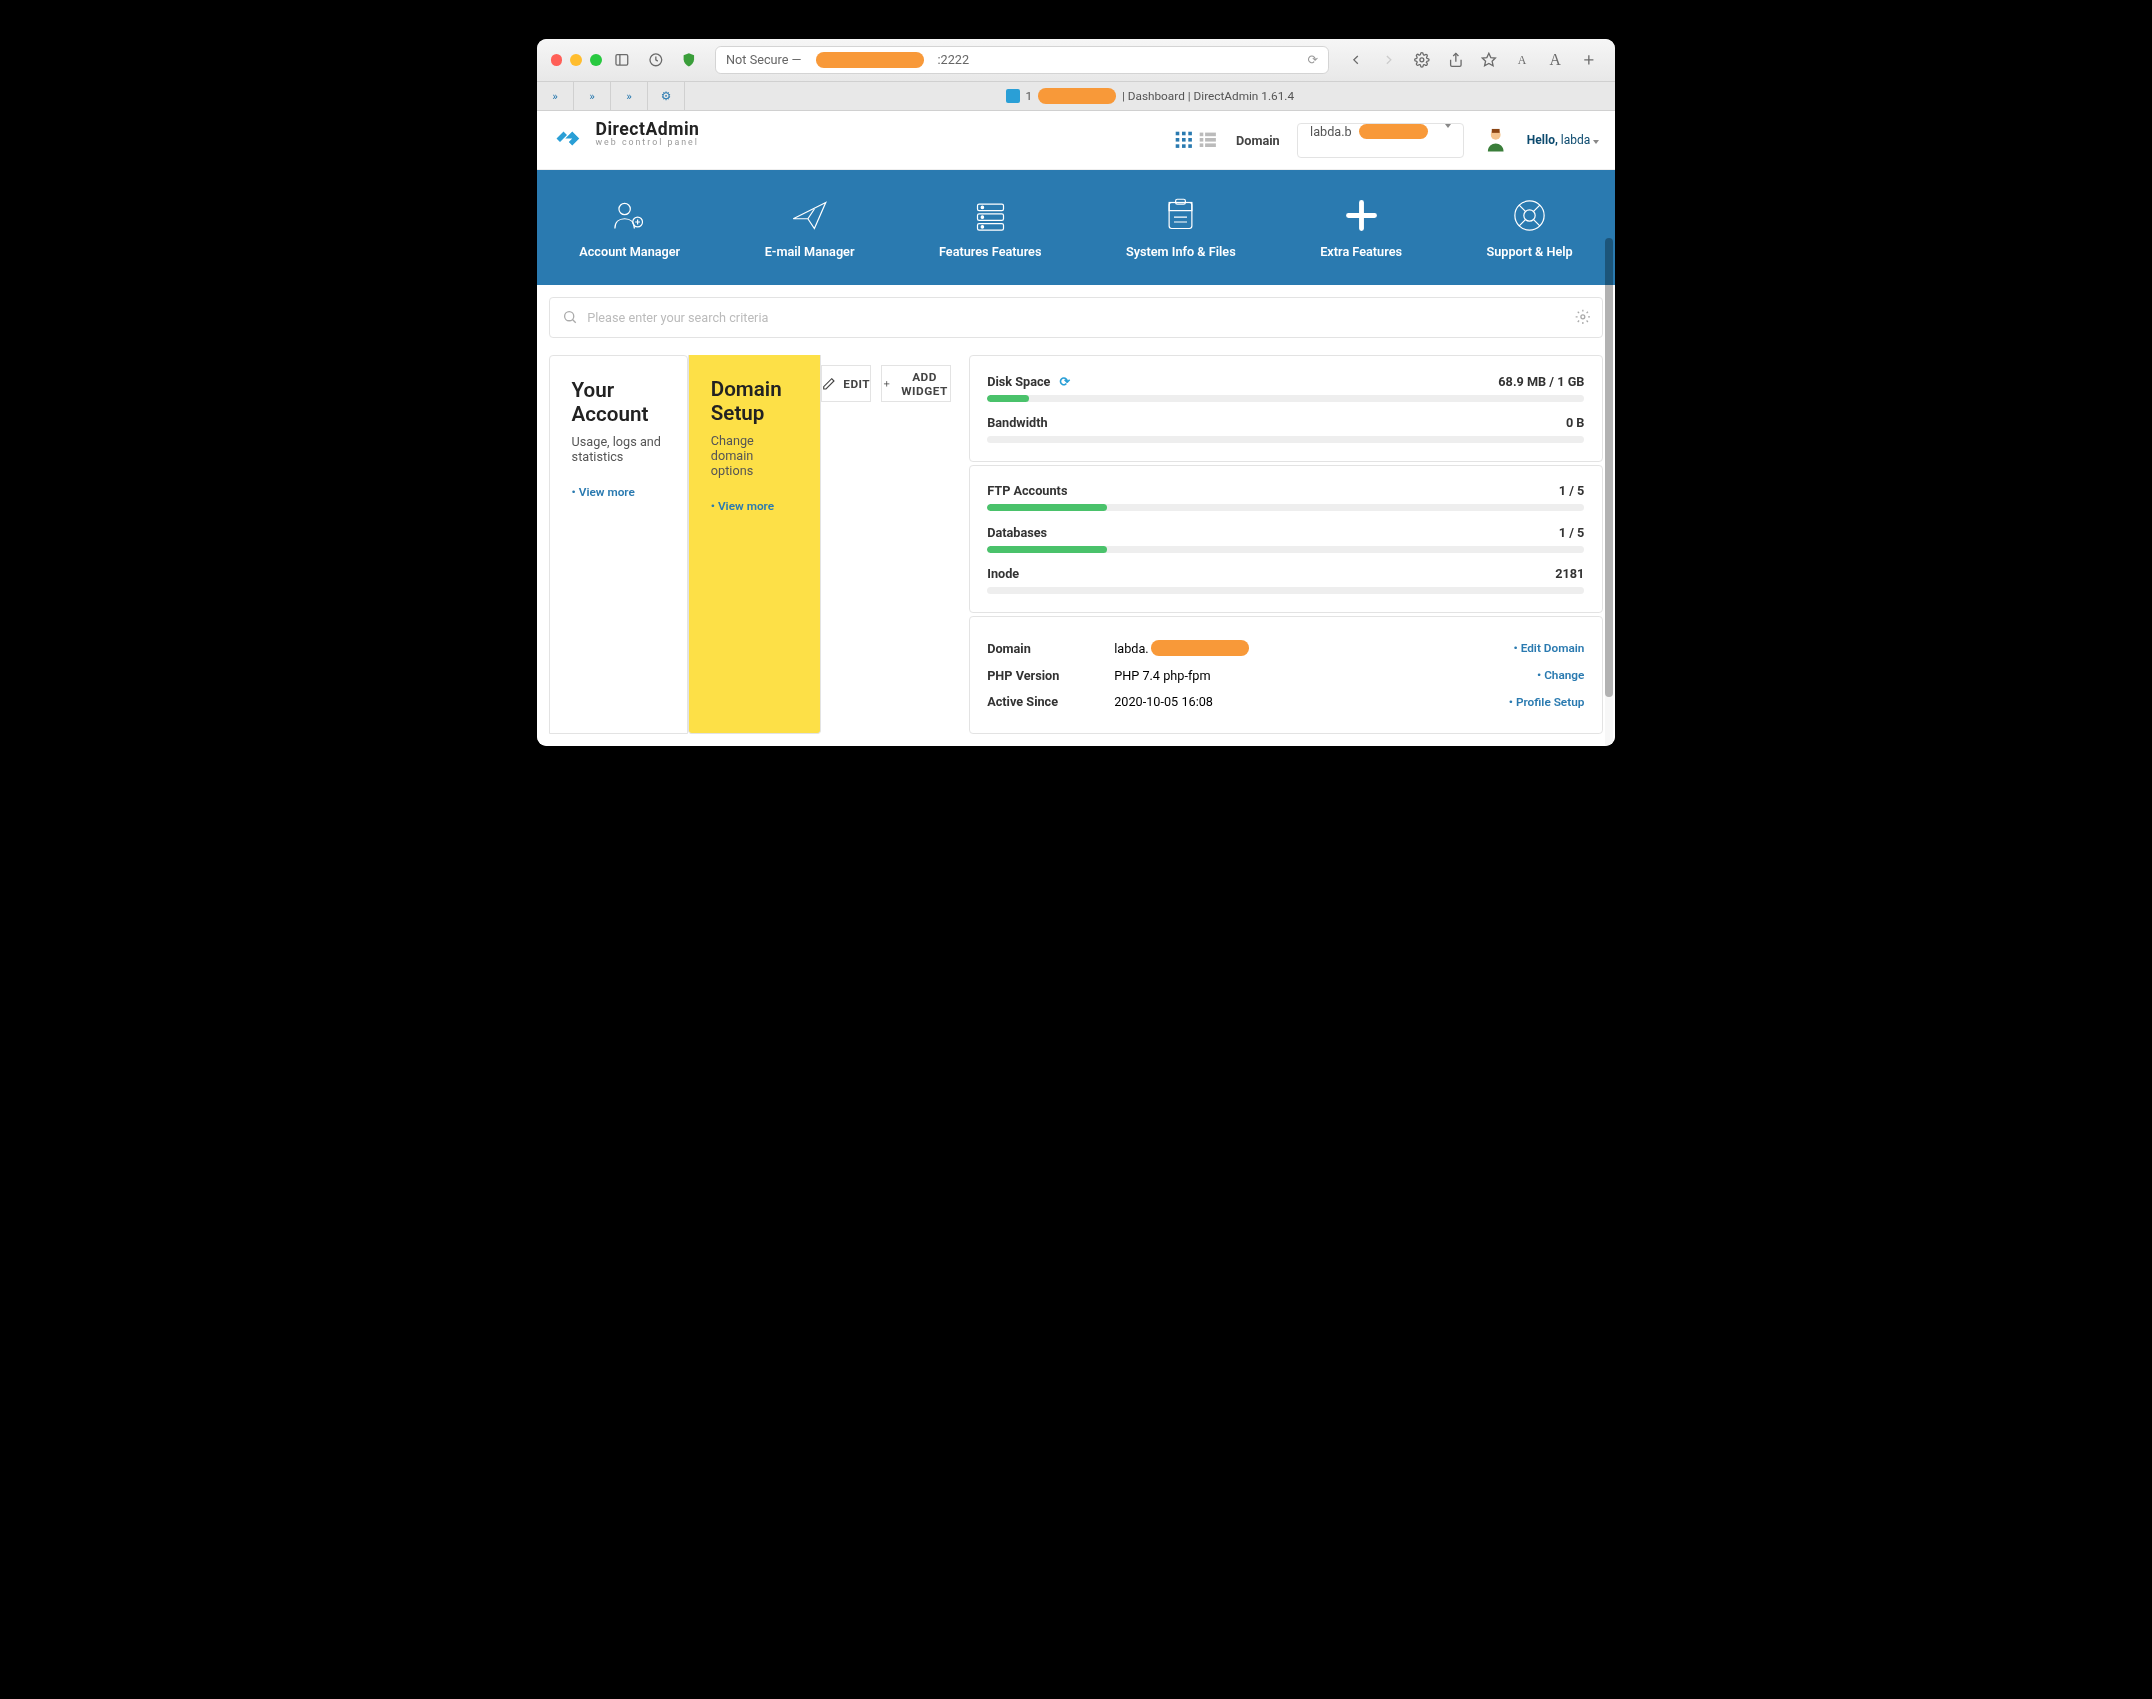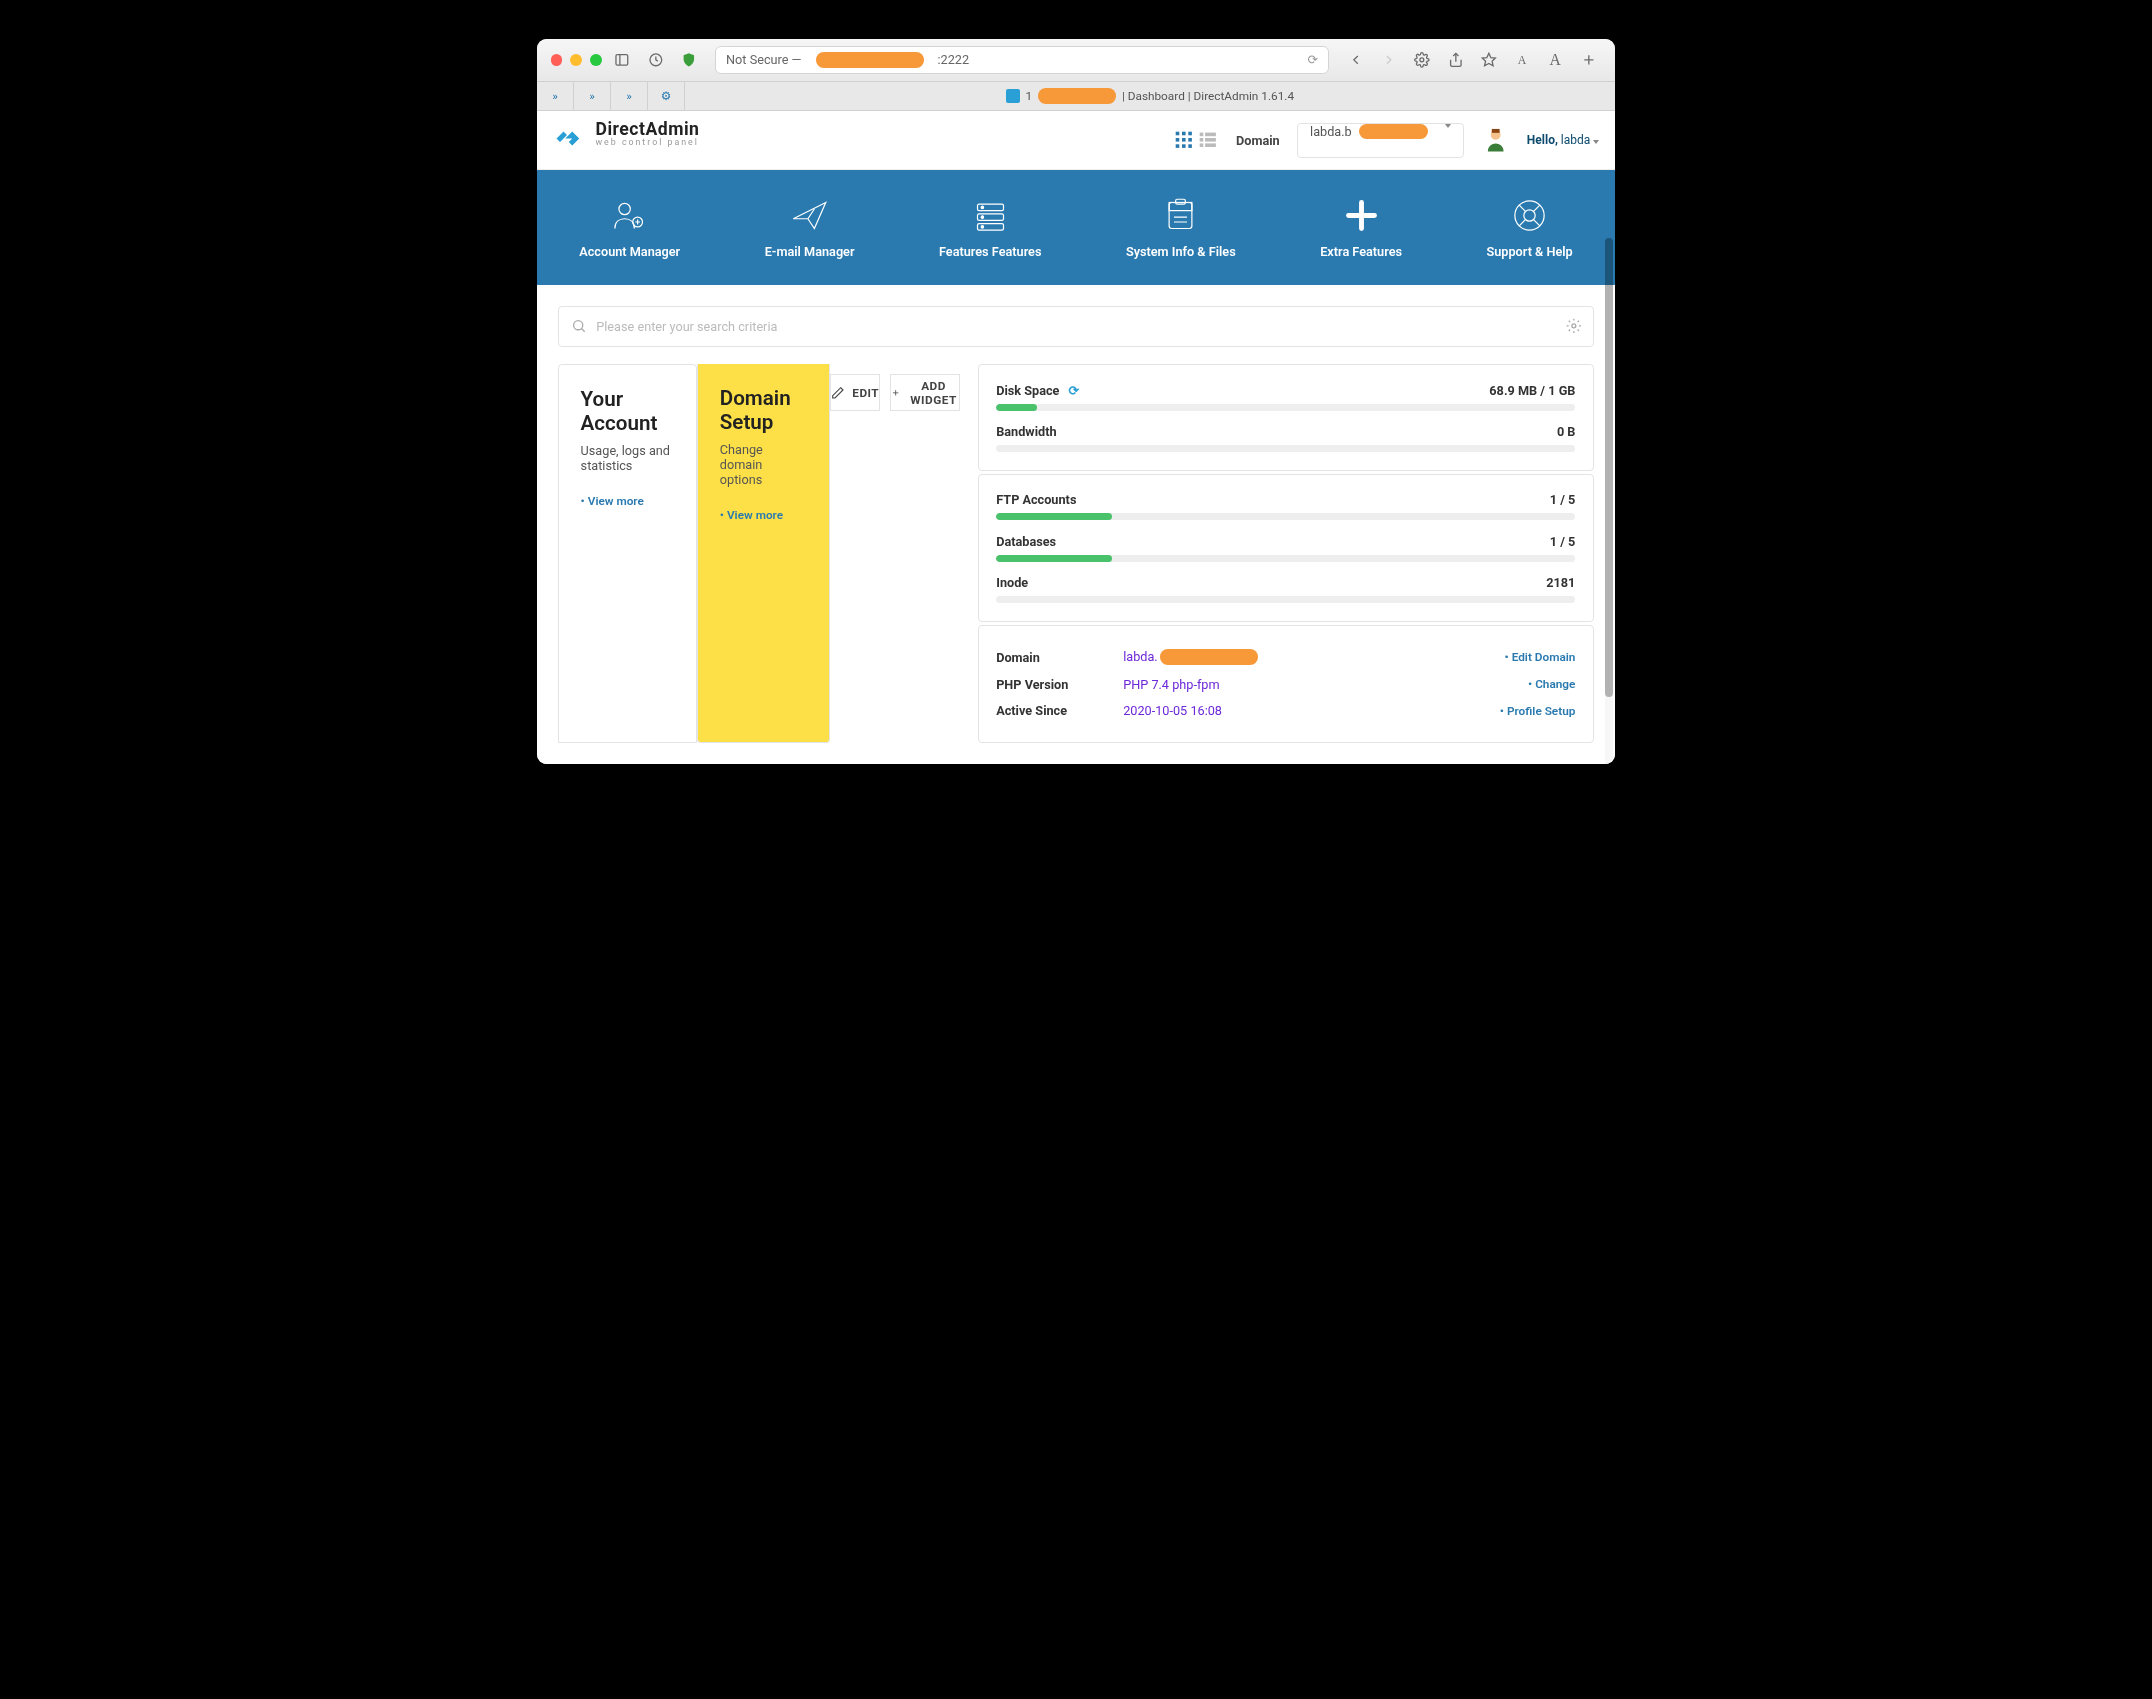--- a/index.html
+++ b/index.html
@@ -29,21 +29,21 @@
 .viewbtn{width:21.6px;height:21.6px;display:flex;align-items:center;justify-content:center;border-radius:2.9px}
 .viewbtn.active{color:#2a7ab0}.viewbtn:not(.active){color:#bbb}
 .domain-lbl{font-size:12.7px;font-weight:700;color:#444}
 .domain-dd{height:35px;border:1px solid #e3e3e3;border-radius:3.9px;display:flex;align-items:flex-start;padding:0 11.8px;gap:7.8px;font-size:12.7px;color:#555;min-width:167px}
 .avatar{width:27.4px;height:27.4px}
 .hello{font-size:12px;color:#0c4a6e}
 .hello b{font-weight:700}
 .navband{background:#2a7ab0;display:flex;justify-content:space-around;padding:25.5px 0}
 .navitem{color:#fff;text-align:center;font-size:12.7px;font-weight:600;cursor:pointer;display:flex;flex-direction:column;align-items:center;gap:9.8px}
 .navitem svg{width:39px;height:39px;stroke:#fff;fill:none;stroke-width:1.5}
-.body{padding:21px}
+.body{padding:12px}
 .search{height:41px;border:1px solid #e3e3e3;border-radius:3.9px;display:flex;align-items:center;padding:0 11.8px;gap:9.8px;margin-bottom:17.6px}
 .search svg{width:15.7px;height:15.7px;color:#aaa}
 .search input{flex:1;border:none;outline:none;font-size:12.7px;color:#333}
 .search input::placeholder{color:#bbb}
 .cols{display:flex;gap:17.6px}
 .left{width:402px;display:flex;gap:0}
 .card{border:1px solid #e3e3e3;border-radius:3.9px;padding:21.6px}
 .card.sep{border-bottom-left-radius:0;border-bottom-right-radius:0}
 .card + .card{border-top:0;border-top-left-radius:0;border-top-right-radius:0;background:#fde047}
 .card h2{font-size:20.6px;font-weight:600;color:#222;margin-bottom:7.8px}
@@ -56,21 +56,21 @@
 .right{flex:1;display:flex;flex-direction:column;gap:3px}
 .statbox{border:1px solid #e3e3e3;border-radius:3.9px;padding:17.6px}
 .statrow{margin-bottom:13.7px}
 .statrow:last-child{margin-bottom:0}
 .stathead{display:flex;justify-content:space-between;font-size:12.7px;font-weight:700;color:#333;margin-bottom:5.9px;align-items:center}
 .stathead .refresh{color:#2a9fd6;margin-left:5.9px}
 .bar{height:6.9px;background:#eee;border-radius:3.9px;overflow:hidden}
 .bar-fill{height:100%;background:#4ac26b;border-radius:3.9px}
 .detailrow{display:flex;font-size:12.7px;padding:5.9px 0;align-items:center}
 .detailrow .k{width:127px;font-weight:700;color:#333}
-.detailrow .v{color:#6d28d9;display:flex;align-items:flex-start}
+.detailrow .v{color:#000000;display:flex;align-items:center}
 .detailrow .a{margin-left:auto;color:#2a7ab0;font-weight:600;font-size:11.8px}
 .detailrow .a::before{content:"• "}
 .scrollbar{position:absolute;right:2px;top:127px;width:7.8px;height:706px;background:rgba(0,0,0,.03);border-radius:3.9px}
 .scrollthumb{width:100%;height:65%;background:rgba(0,0,0,.28);border-radius:3.9px}
 .caret{width:0;height:0;border-left:3.9px solid transparent;border-right:3.9px solid transparent;border-top:4.9px solid #888;display:inline-block}
 </style>
 </head>
 <body>
 
 <div class="window">

